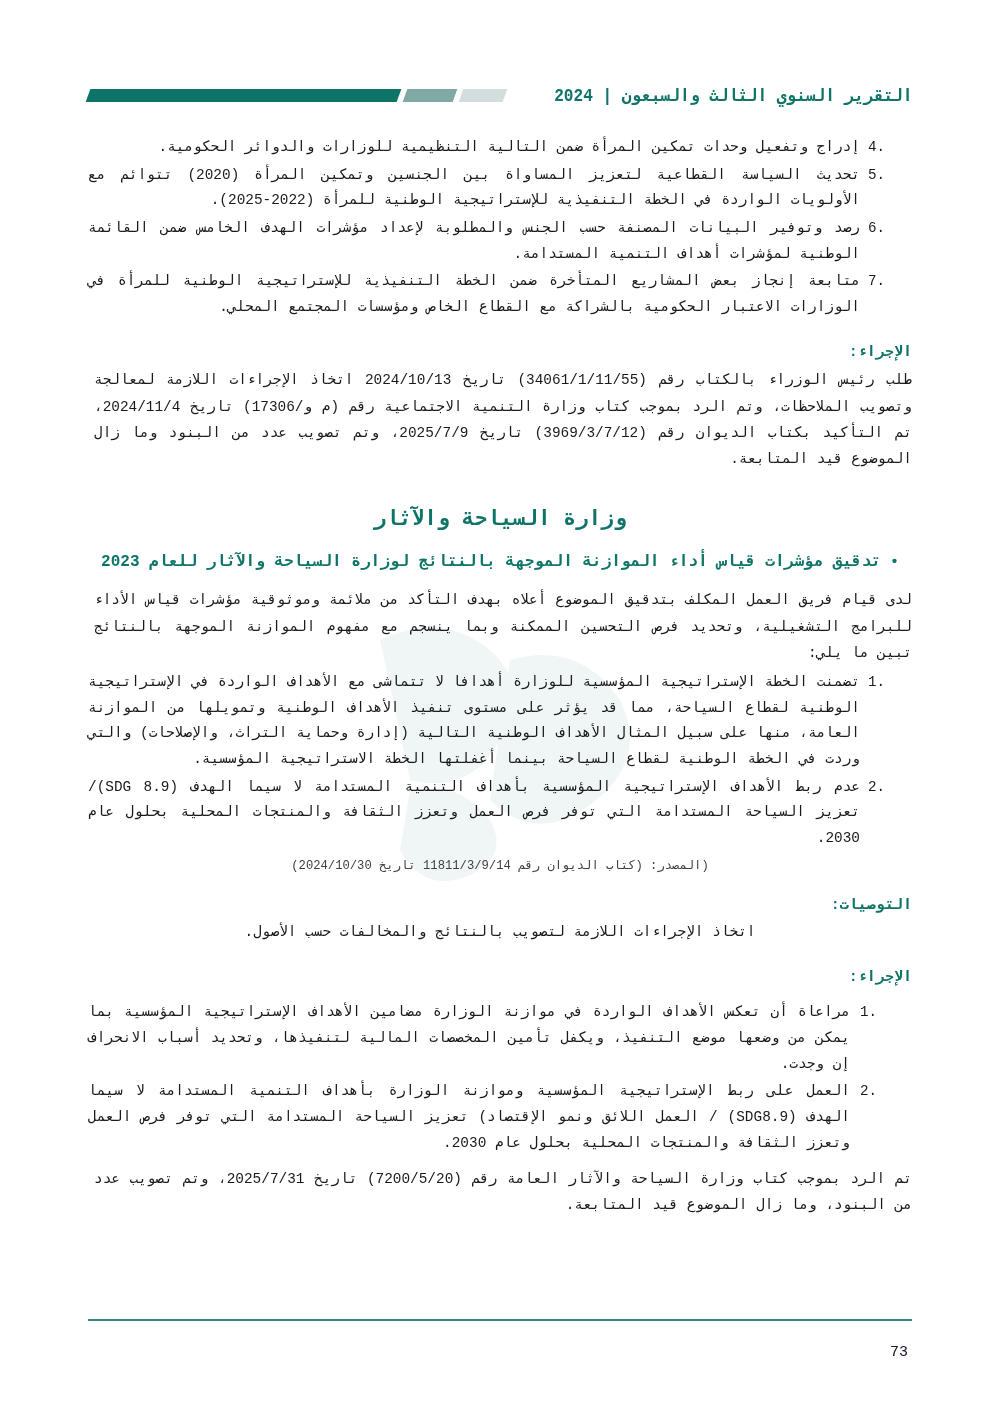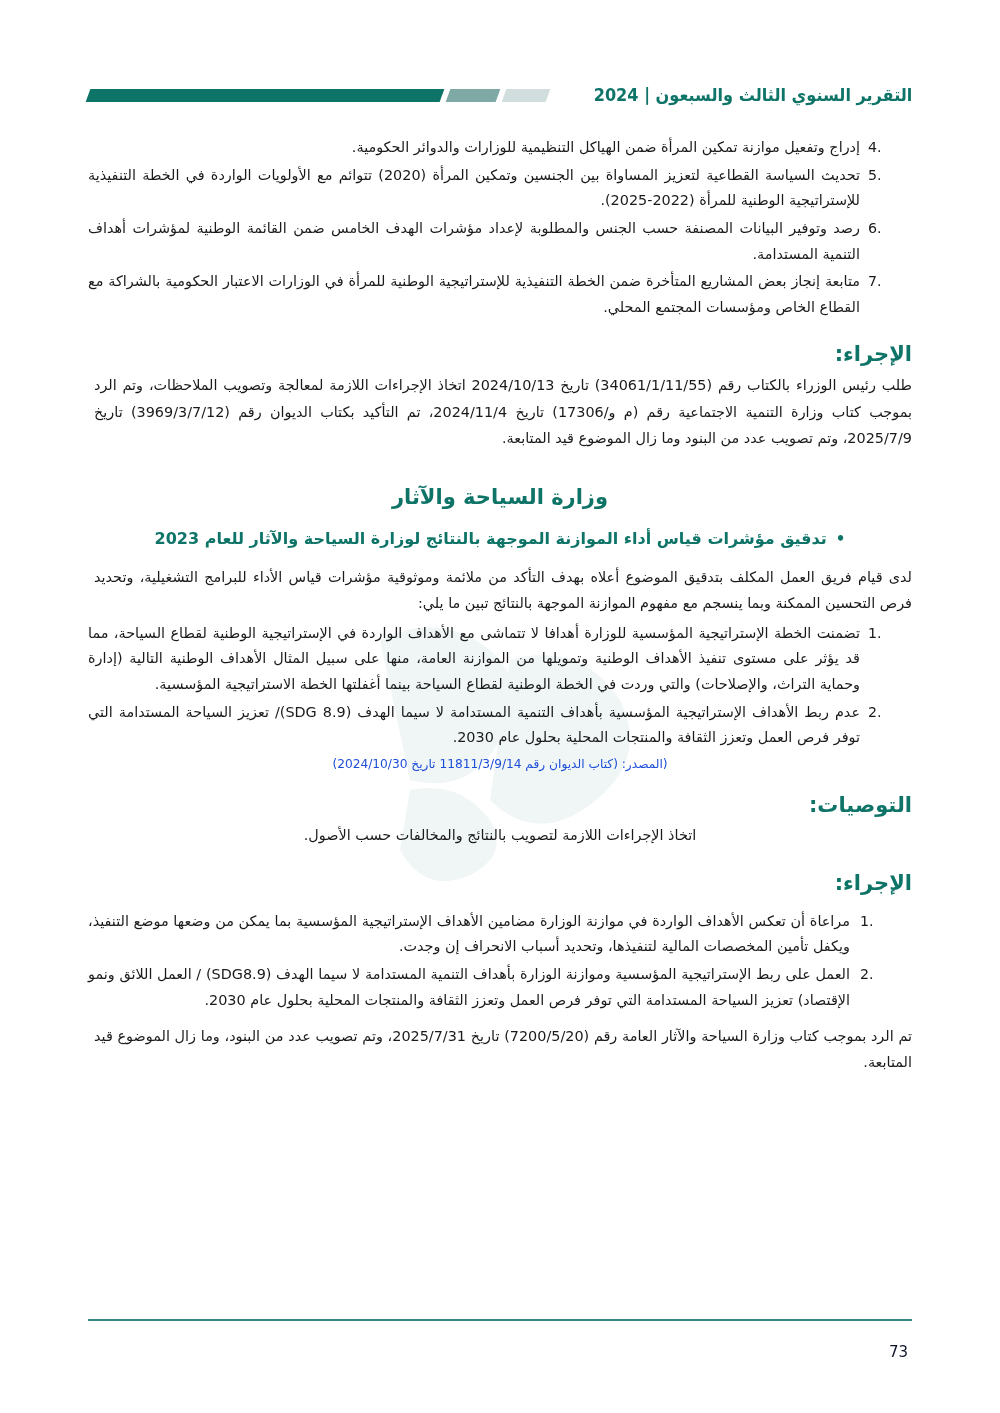--- a/index.html
+++ b/index.html
@@ -16,20 +16,21 @@
     color: #1a1a1a;
     overflow: hidden;
   }
 
   .page {
     width: 1000px;
     height: 1413px;
     position: relative;
     box-sizing: border-box;
     background: #fff;
+    font-family: Liberation Mono, monospace;
   }
 
   
   .watermark {
     position: absolute;
     top: 600px;
     right: 330px;
     width: 330px;
     height: 300px;
     opacity: 0.055;
@@ -136,21 +137,21 @@
     right: 26px;
   }
 
   
   .h-green {
     color: #0f7468;
     font-weight: bold;
     direction: rtl;
   }
   .sec-label {
-    font-size: 21px;
+    font-size: 15px;
     margin-top: 22px;
     margin-bottom: 6px;
     text-align: right;
   }
   .ministry-title {
     font-size: 21px;
     text-align: center;
     margin-top: 34px;
     margin-bottom: 20px;
     letter-spacing: 0px;
@@ -181,21 +182,21 @@
   p.body {
     font-size: 14.4px;
     line-height: 1.82;
     margin: 0 0 4px 6px;
     text-align: justify;
     text-justify: inter-word;
     color: #1a1a1a;
   }
 
   .source-line {
-    color: #1d4ed8;
+    color: #404040;
     font-size: 12.2px;
     text-align: center;
     margin-top: 6px;
     margin-bottom: 4px;
     direction: rtl;
   }
 
   .recommend-body {
     text-align: center;
     font-size: 14.4px;
@@ -244,21 +245,21 @@
       <div class="bar b2"></div>
       <div class="bar b3"></div>
     </div>
   </div>
 
   <div class="content">
 
     <ol class="num-list">
       <li>
         <span class="marker">4.</span>
-        <span class="li-text">إدراج وتفعيل موازنة تمكين المرأة ضمن الهياكل التنظيمية للوزارات والدوائر الحكومية.</span>
+        <span class="li-text">إدراج وتفعيل وحدات تمكين المرأة ضمن التالية التنظيمية للوزارات والدوائر الحكومية.</span>
       </li>
       <li>
         <span class="marker">5.</span>
         <span class="li-text">تحديث السياسة القطاعية لتعزيز المساواة بين الجنسين وتمكين المرأة (2020) تتوائم مع الأولويات الواردة في الخطة التنفيذية للإستراتيجية الوطنية للمرأة (2022-2025).</span>
       </li>
       <li>
         <span class="marker">6.</span>
         <span class="li-text">رصد وتوفير البيانات المصنفة حسب الجنس والمطلوبة لإعداد مؤشرات الهدف الخامس ضمن القائمة الوطنية لمؤشرات أهداف التنمية المستدامة.</span>
       </li>
       <li>

